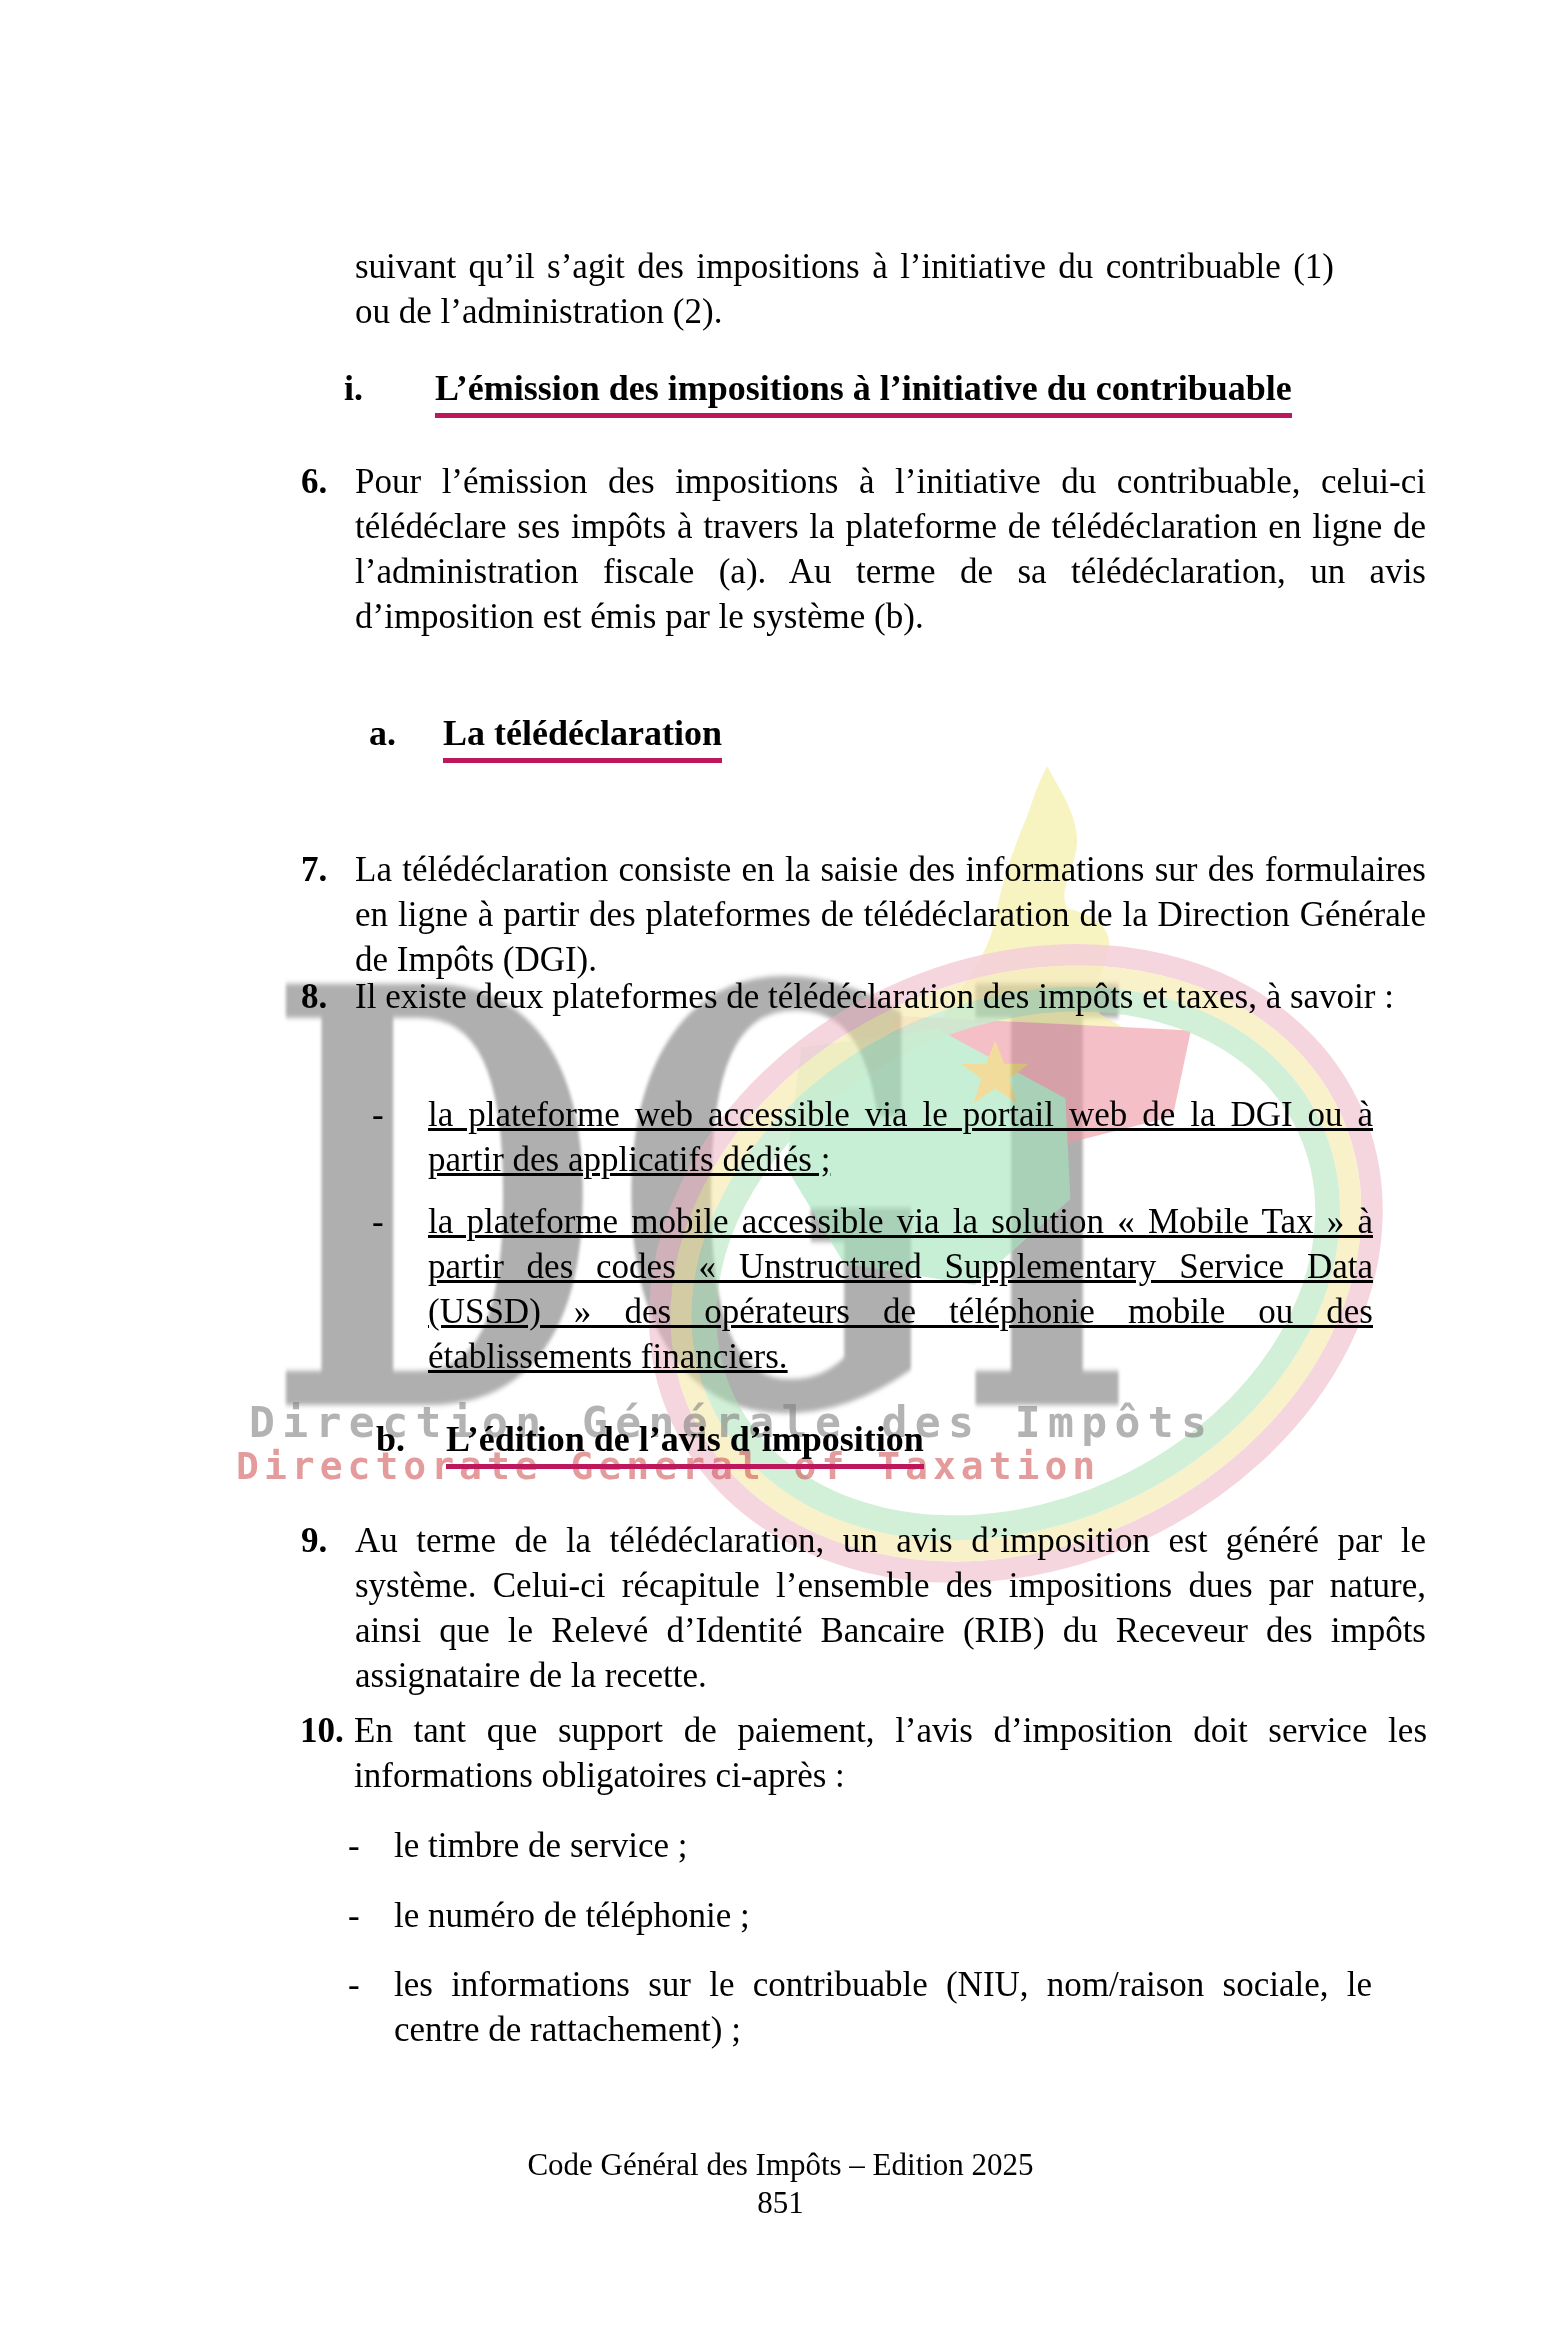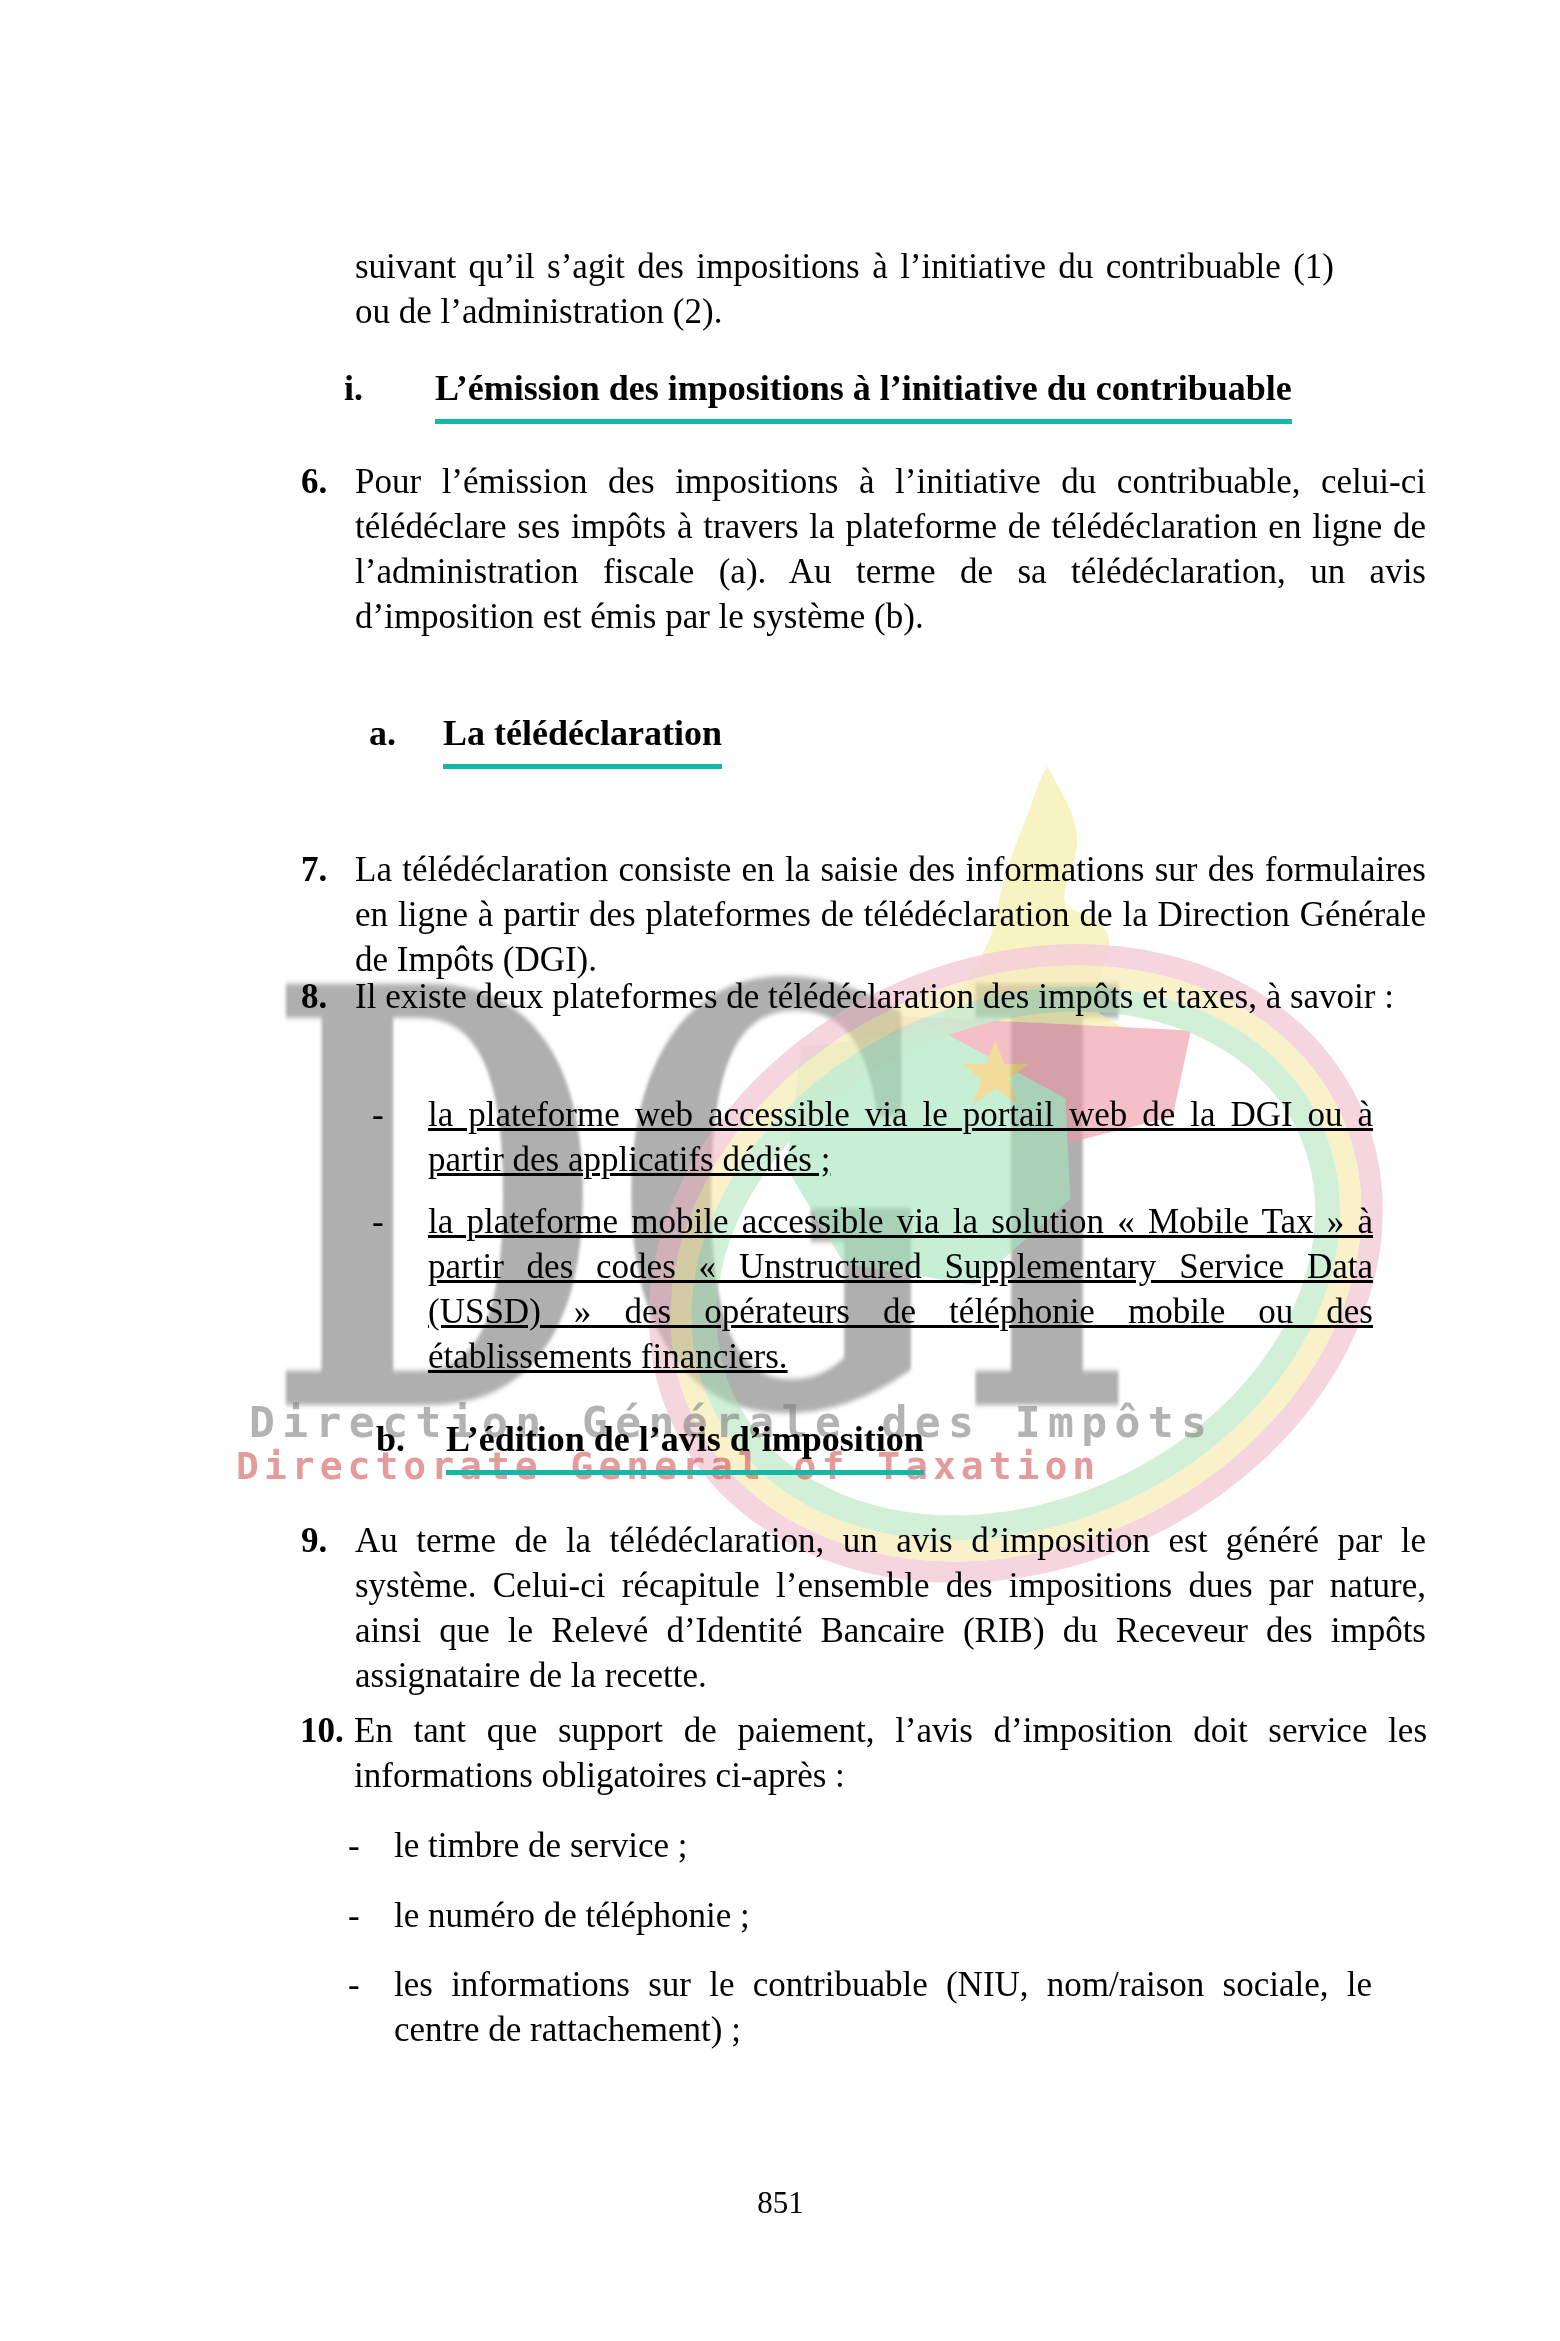--- a/index.html
+++ b/index.html
@@ -42,21 +42,21 @@
     font-size:38px;letter-spacing:5px;
     color:rgba(204,72,72,0.55);
   }
   
   .blk{position:absolute;z-index:3;font-size:35px;line-height:45px;}
   .jtext{text-align:justify;text-justify:inter-word;}
   .para{padding-left:54px;text-indent:-54px;}
   .pnum{display:inline-block;min-width:54px;text-indent:0;font-weight:bold;}
   .heading{font-size:36px;font-weight:bold;white-space:nowrap;line-height:41px;}
   .hnum{display:inline-block;}
-  .htitle{border-bottom:5px solid #14b8a6;padding-bottom:11px;}
+  .htitle{border-bottom:5px solid #be185d;padding-bottom:5px;}
   .bullet .dash{position:absolute;left:0;top:0;}
   .bullet-sub .btext{display:block;margin-left:56px;text-decoration:underline;}
   .bullet-main .btext{display:block;margin-left:46px;}
   .footer-line{left:0;width:1561px;text-align:center;font-size:31px;line-height:36px;}
 </style>
 </head>
 <body>
 
 <div class="page">
 
@@ -135,16 +135,17 @@
   <div class="blk bullet bullet-main" style="left:348px;top:1893px;width:1024px;">
     <span class="dash">-</span>
     <span class="btext">le numéro de téléphonie ;</span>
   </div>
 
   <div class="blk bullet bullet-main" style="left:348px;top:1962px;width:1024px;">
     <span class="dash">-</span>
     <span class="btext jtext">les informations sur le contribuable (NIU, nom/raison sociale, le centre de rattachement) ;</span>
   </div>
 
+  <div class="blk footer-line" style="top:2147px;">Code Général des Impôts – Edition 2025</div>
   <div class="blk footer-line" style="top:2185px;">851</div>
 
 </div>
 
 
 </body></html>

